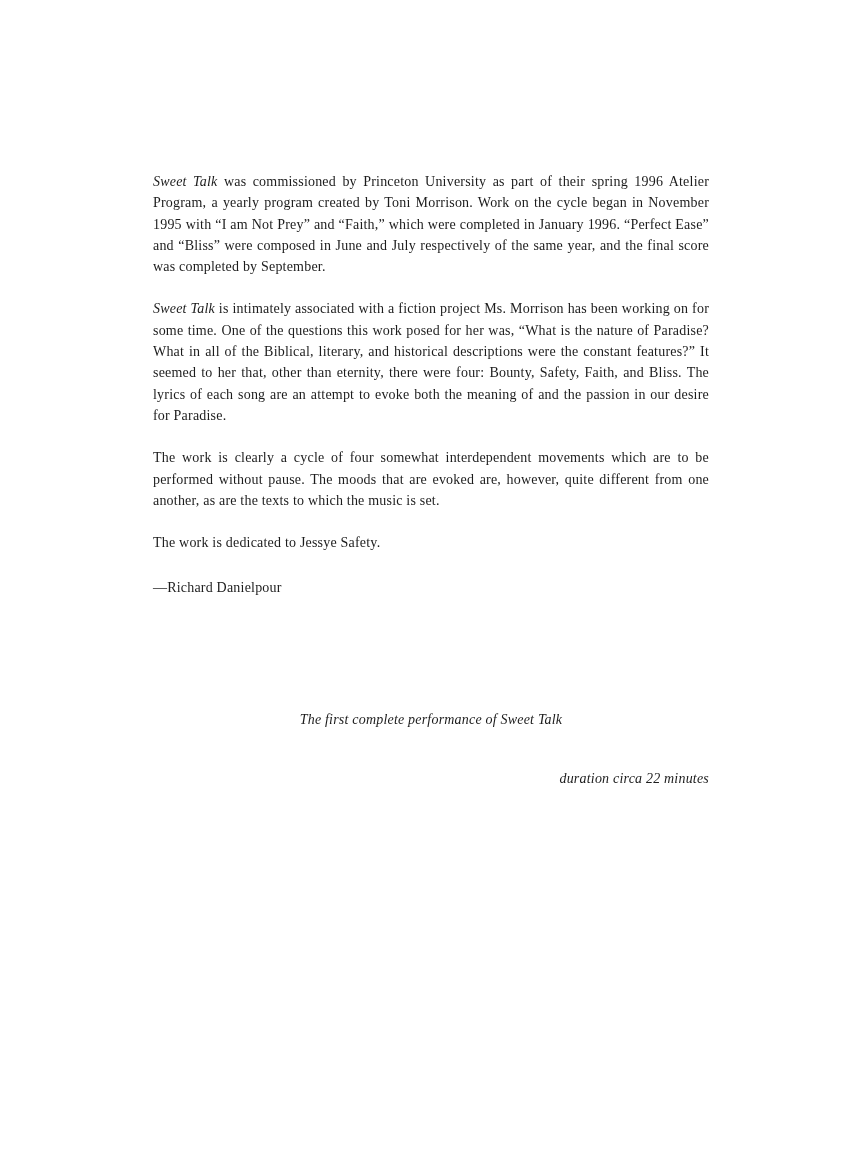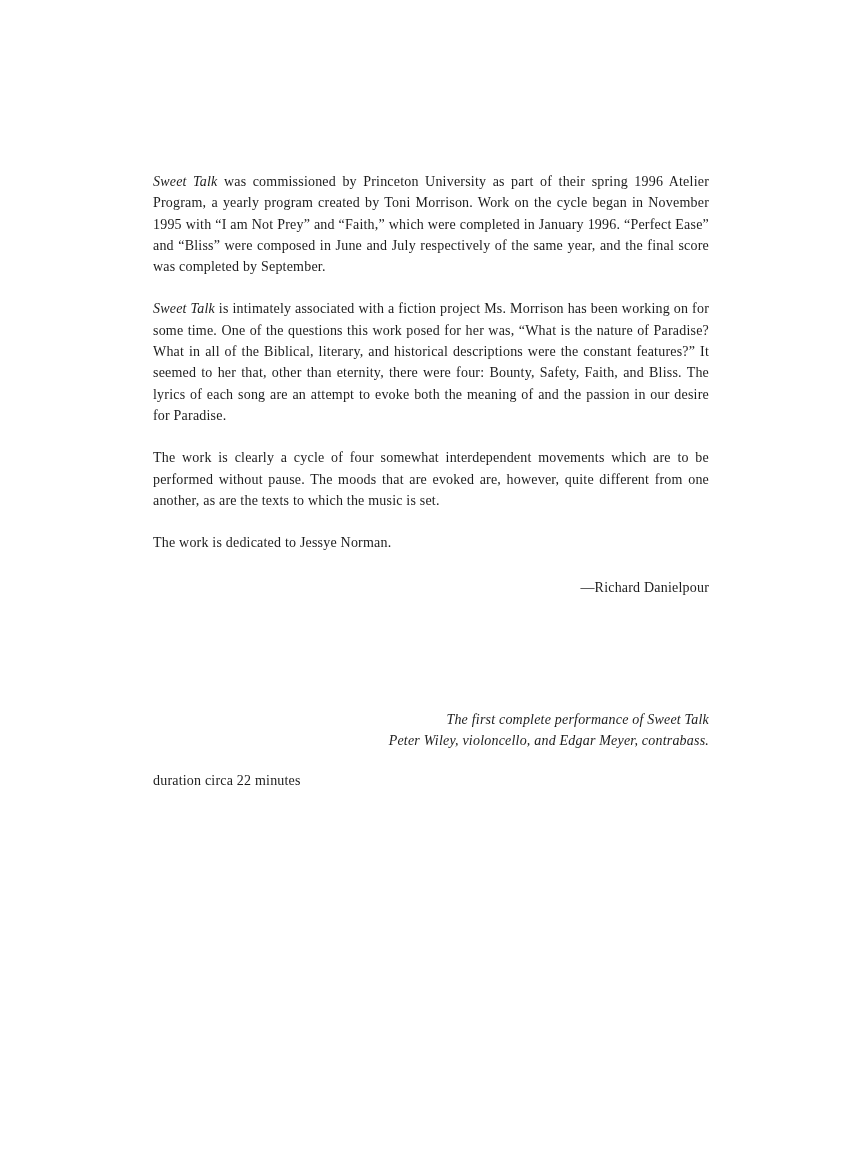--- a/index.html
+++ b/index.html
@@ -28,52 +28,51 @@
   .body-para {
     margin: 0 0 21px 0;
     text-align: justify;
     text-justify: inter-word;
   }
   .italic-lead {
     font-style: italic;
   }
   .signature {
     margin-top: 24px;
-    text-align: right;
   }
   .performance-note {
     margin-top: 110px;
-    text-align: right;
+    text-align: center;
     font-style: italic;
   }
   .performance-note .note-line {
     line-height: 21.3px;
   }
   .duration {
-    margin-top: 19px;
-    text-align: left;
+    margin-top: 38px;
+    text-align: right;
+    font-style: italic;
   }
 </style>
 </head>
 <body>
 
 <div class="page">
   <div class="content">
 
     <p class="body-para"><span class="italic-lead">Sweet Talk</span><span> was commissioned by Princeton University as part of their spring 1996 Atelier Program, a yearly program created by Toni Morrison. Work on the cycle began in November 1995 with “I am Not Prey” and “Faith,” which were completed in January 1996. “Perfect Ease” and “Bliss” were composed in June and July respectively of the same year, and the final score was completed by September.</span></p>
 
     <p class="body-para"><span class="italic-lead">Sweet Talk</span><span> is intimately associated with a fiction project Ms. Morrison has been working on for some time. One of the questions this work posed for her was, “What is the nature of Paradise? What in all of the Biblical, literary, and historical descriptions were the constant features?” It seemed to her that, other than eternity, there were four: Bounty, Safety, Faith, and Bliss. The lyrics of each song are an attempt to evoke both the meaning of and the passion in our desire for Paradise.</span></p>
 
     <p class="body-para"><span class="italic-lead"></span><span>The work is clearly a cycle of four somewhat interdependent movements which are to be performed without pause. The moods that are evoked are, however, quite different from one another, as are the texts to which the music is set.</span></p>
 
-    <p class="body-para"><span class="italic-lead"></span><span>The work is dedicated to Jessye Norman.</span></p>
+    <p class="body-para"><span class="italic-lead"></span><span>The work is dedicated to Jessye Safety.</span></p>
 
     <div class="signature">—Richard Danielpour</div>
 
     <div class="performance-note">
       <div class="note-line">The first complete performance of Sweet Talk</div>
-      <div class="note-line">Peter Wiley, violoncello, and Edgar Meyer, contrabass.</div>
     </div>
 
     <div class="duration">duration circa 22 minutes</div>
 
   </div>
 </div>
 
 </body></html>

